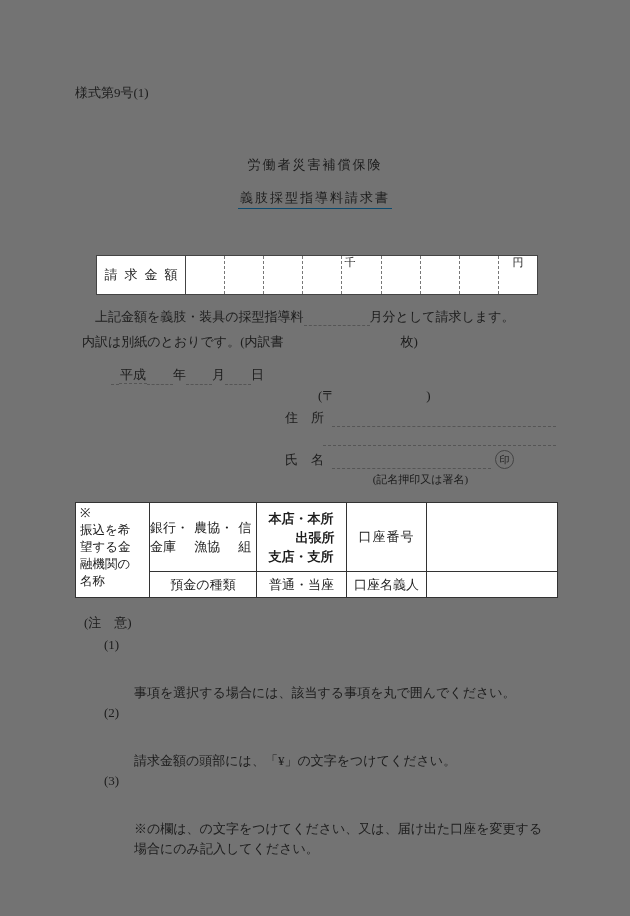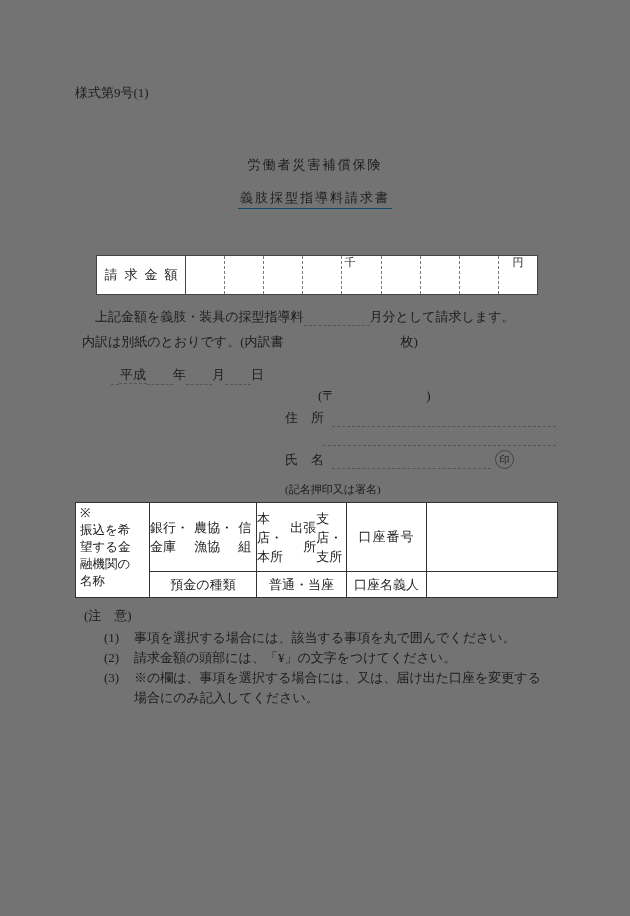--- a/index.html
+++ b/index.html
@@ -48,47 +48,47 @@
 
   .address-block{left:285px;top:407px;width:271px;}
   .fill-row{display:flex;align-items:flex-end;height:20px;}
   .fill-label{flex:none;}
   .dash-fill{flex:1;border-bottom:1px dashed #555;height:16px;margin-left:8px;}
   .dash-line2{height:18px;border-bottom:1px dashed #555;margin-left:38px;}
 
   .name-block{left:285px;top:449px;width:271px;}
   .name-row{padding-right:42px;}
   .seal{flex:none;width:17px;height:17px;border:1px solid #444;border-radius:50%;font-size:10px;line-height:17px;text-align:center;margin-left:4px;margin-bottom:0px;}
-  .seal-note{text-align:left;font-size:11px;margin-top:13px;}
+  .seal-note{text-align:center;font-size:11px;margin-top:3px;}
 
   
   .bank-table{left:75px;top:502px;width:481px;display:grid;
     grid-template-columns:73px 107px 90px 80px 1fr;
     grid-template-rows:68px 26px;
     border:1px solid #333;background:#fff;}
   .bank-table > div{border-left:1px solid #333;display:flex;align-items:center;justify-content:center;}
   .bt-hdr{grid-column:1;grid-row:1/3;border-left:none !important;white-space:pre-line;font-size:12.5px;line-height:17px;padding:2px 4px;display:block !important;}
   .bt-inst{grid-column:2;grid-row:1;flex-direction:row;line-height:19px;}
-  .bt-branch{grid-column:3;grid-row:1;line-height:19px;}
+  .bt-branch{grid-column:3;grid-row:1;flex-direction:column;line-height:19px;font-weight:bold;}
   .bt-branch .bl{width:66px;}
   .bt-branch .bl-right{text-align:right;}
   .bt-acctnum{grid-column:4;grid-row:1;letter-spacing:1px;}
   .bt-blank1{grid-column:5;grid-row:1;}
   .row2{border-top:1px solid #333;}
   .bt-deptype{grid-column:2;grid-row:2;}
   .bt-depval{grid-column:3;grid-row:2;}
   .bt-holder{grid-column:4;grid-row:2;}
   .bt-blank2{grid-column:5;grid-row:2;}
 
   
   .notes{left:84px;top:606px;width:466px;line-height:20px;}
-  .notes-heading{margin-bottom:2px;}
+  .notes-heading{margin-bottom:2px;margin-top:7px;}
   .note-item{display:flex;margin-left:20px;}
   .note-num{flex:none;width:30px;}
-  .note-text{flex:1;}
+  .note-text{flex:1;margin-top:48px;}
 </style>
 </head>
 <body>
 
 <div class="page">
 
   <div class="abs form-number">様式第9号(1)</div>
 
   <div class="abs centered title1">労働者災害補償保険</div>
 
@@ -174,17 +174,17 @@
     <div class="note-item">
       <span class="note-num">(1)</span>
       <span class="note-text">事項を選択する場合には、該当する事項を丸で囲んでください。</span>
     </div>
     <div class="note-item">
       <span class="note-num">(2)</span>
       <span class="note-text">請求金額の頭部には、「¥」の文字をつけてください。</span>
     </div>
     <div class="note-item">
       <span class="note-num">(3)</span>
-      <span class="note-text">※の欄は、事項を選択する場合には、又は、届け出た口座を変更する場合にのみ記入してください。</span>
+      <span class="note-text">※の欄は、の文字をつけてください、又は、届け出た口座を変更する場合にのみ記入してください。</span>
     </div>
   </div>
 
 </div>
 
 </body></html>

